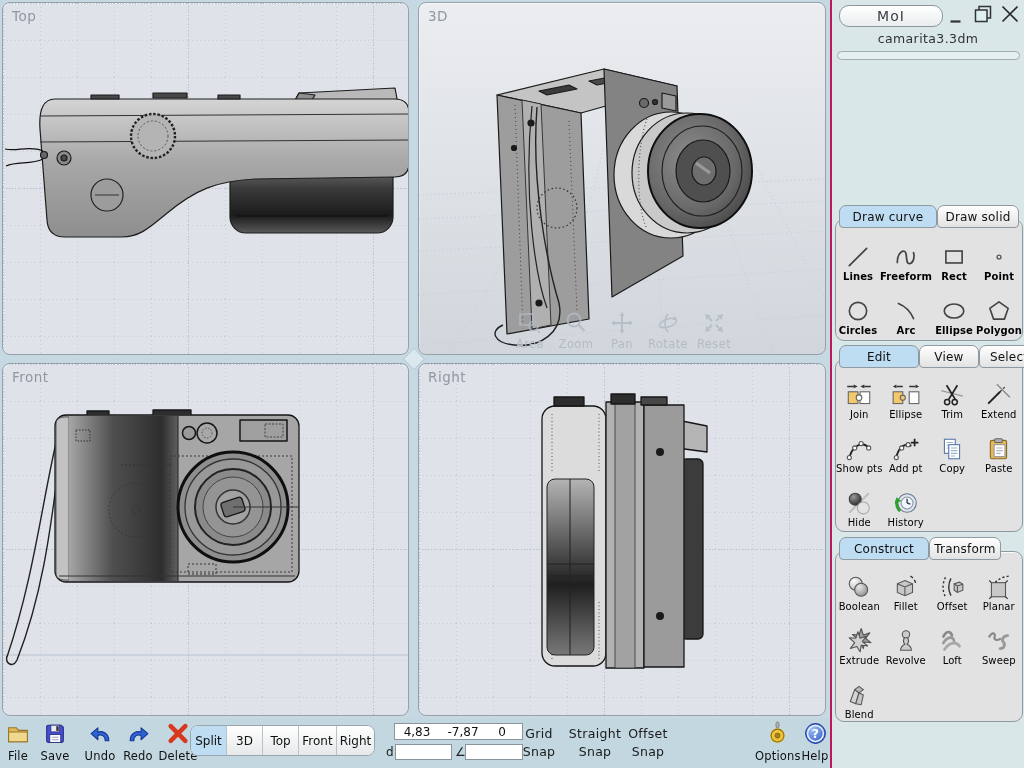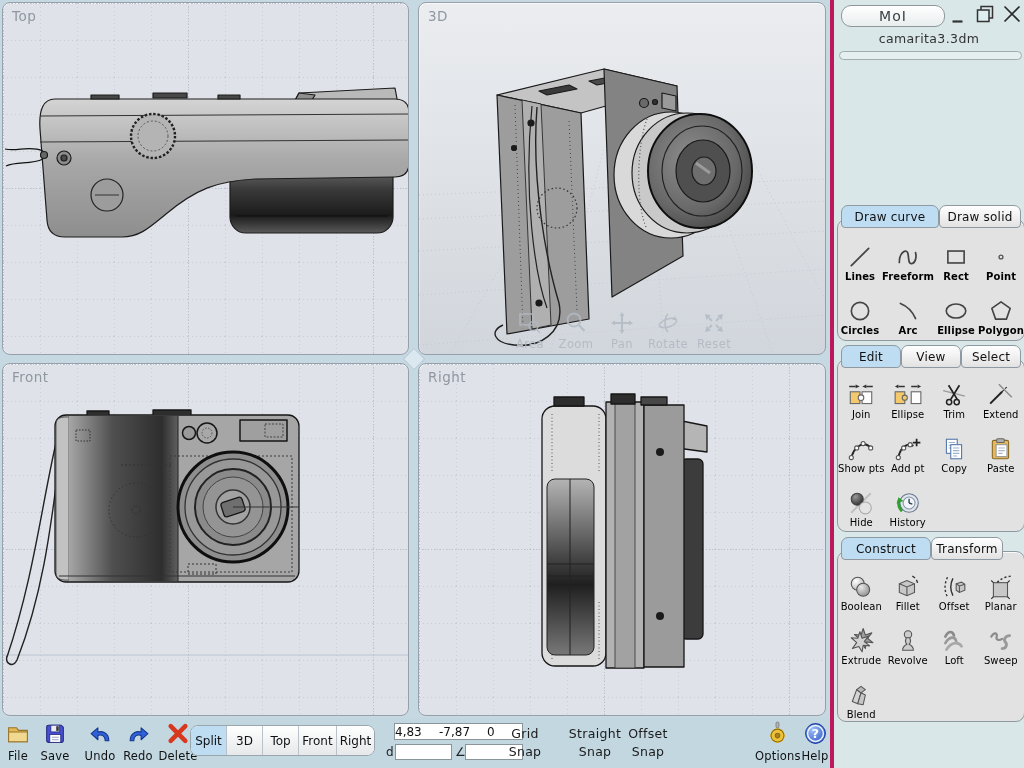--- a/index.html
+++ b/index.html
@@ -29,28 +29,28 @@
   #bottom-bar{position:absolute;left:0;top:718px;width:830px;height:50px;background:#c3d7e1;}
   .bb-tool{position:absolute;top:3px;width:40px;text-align:center;cursor:default;}
   .bb-tool .blabel{display:block;font-size:11.5px;color:#111;margin-top:-1px;letter-spacing:.2px;}
   #view-group{position:absolute;left:190px;top:7px;height:31px;display:flex;border:1px solid #9aa6ae;border-radius:8px;overflow:hidden;background:#fff;}
   .vbtn{width:36px;height:100%;display:flex;align-items:center;justify-content:center;font-size:12px;color:#111;
         background:linear-gradient(#ffffff,#e6e8ea);border-right:1px solid #b9c2c8;cursor:default;}
   .vbtn:last-child{border-right:none;}
   .vbtn.active{background:#bedcf2;}
   #coord-box{position:absolute;left:394px;top:5px;width:129px;height:17px;background:#fff;border:1px solid #8a949b;
         display:flex;align-items:center;font-size:12px;color:#111;}
-  #coord-box span{display:inline-block;}
+  #coord-box span{display:inline-block;text-align:center;}
   #coord-x{width:44px;} #coord-y{width:48px;} #coord-z{width:30px;}
   .tiny-label{position:absolute;font-size:12px;color:#222;}
   .tiny-input{position:absolute;height:16px;border:1px solid #8a949b;background:#fff;font-size:11px;padding:0 2px;}
   .snap{position:absolute;top:7px;text-align:center;font-size:12.5px;color:#1a1a1a;line-height:1.45;letter-spacing:.3px;cursor:default;}
 
   
-  #side-panel{position:absolute;left:830px;top:0;width:194px;height:768px;background:#d9e7e9;border-left:4px solid #be185d;}
+  #side-panel{position:absolute;left:830px;top:0;width:194px;height:768px;background:#d9e7e9;border-left:2px solid #be185d;}
   #app-button{position:absolute;left:7px;top:5px;width:104px;height:22px;border:1px solid #8d979d;border-radius:10px;
         background:linear-gradient(#ffffff,#e9edee);display:flex;align-items:center;justify-content:center;
         font-size:14px;color:#3a3f44;letter-spacing:1px;cursor:default;}
   .winbtn{position:absolute;top:5px;cursor:default;}
   #filename{position:absolute;left:0;top:31px;width:100%;text-align:center;font-size:12.5px;color:#333;letter-spacing:.4px;}
   #pill-bar{position:absolute;left:5px;top:51px;width:183px;height:9px;border:1px solid #9fadad;border-radius:5px;background:#e6efef;}
 
   .tabrow{position:absolute;display:flex;z-index:2;}
   .tab{height:23px;display:flex;align-items:center;justify-content:center;font-size:12px;color:#111;
        border:1px solid #8f99a1;border-radius:7px 7px 4px 4px;background:linear-gradient(#ffffff,#e2e2e2);
@@ -356,21 +356,21 @@
       <span id="coord-x">4,83</span>
       <span id="coord-y">-7,87</span>
       <span id="coord-z">0</span>
     </div>
 
     <span class="tiny-label" style="left:386px;top:27px">d</span>
     <input class="tiny-input" style="left: 395px; top: 26px; width: 57px;" value="">
     <span class="tiny-label" style="left:455px;top:27px">∠</span>
     <input class="tiny-input" style="left: 465px; top: 26px; width: 58px;" value="">
 
-    <div class="snap" style="left:500px;width:50px">
+    <div class="snap" style="left:514px;width:50px">
       <div>Grid</div>
       <div>Snap</div>
     </div>
     <div class="snap" style="left:564px;width:62px">
       <div>Straight</div>
       <div>Snap</div>
     </div>
     <div class="snap" style="left:620px;width:56px">
       <div>Offset</div>
       <div>Snap</div>
@@ -467,21 +467,21 @@
         <div class="tool">
           <svg width="26" height="26" viewBox="0 0 24 24">
             <polygon points="12,3.5 20.5,9.5 17,19.5 7,19.5 3.5,9.5" stroke="#444" stroke-width="1.5" fill="none" stroke-linejoin="round"></polygon>
           </svg>
           <span class="tlabel">Polygon</span>
         </div>
       </div>
     </div>
 
     <div class="tabrow" id="tabs-edit">
-      <div class="tab active" style="width:60px">Edit</div>
+      <div class="tab active" style="width:80px">Edit</div>
       <div class="tab" style="width:60px">View</div>
       <div class="tab" style="width:60px">Select</div>
     </div>
     <div class="pbox" id="box-edit">
       <div class="toolgrid">
         <div class="tool">
           <svg width="30" height="26" viewBox="0 0 28 24">
             <path d="M3 4 h6 M25 4 h-6" stroke="#333" stroke-width="1.4" fill="none"></path>
             <path d="M9 2.2 L12.8 4 L9 5.8 Z M19 2.2 L15.2 4 L19 5.8 Z" fill="#333"></path>
             <rect x="4" y="9" width="9" height="11" fill="#f3c96b" stroke="#666"></rect>

